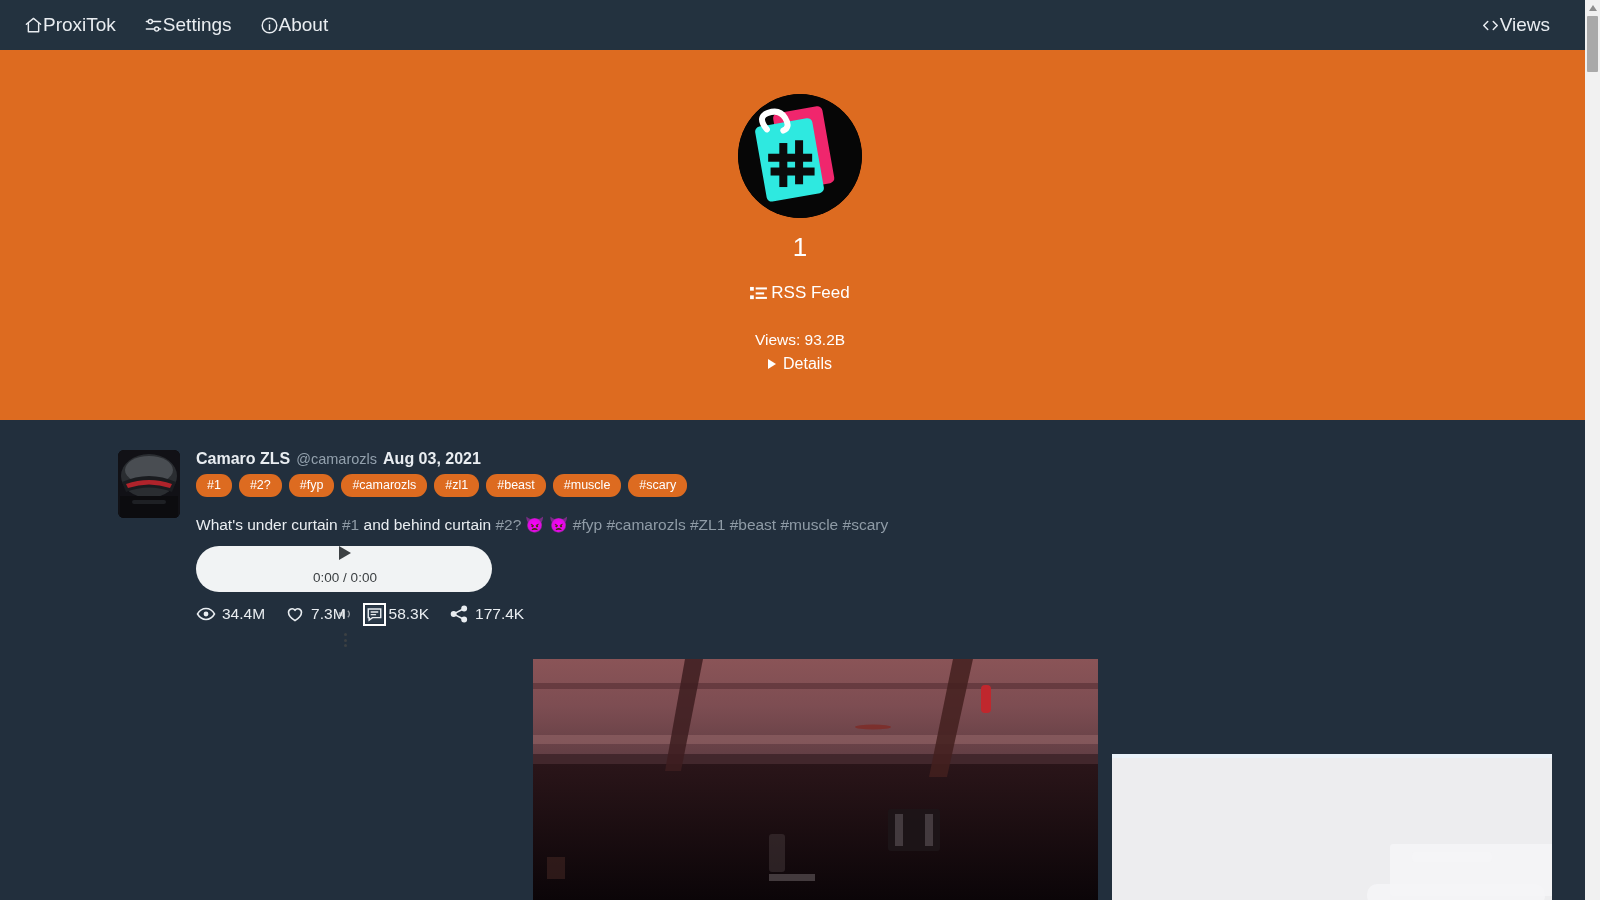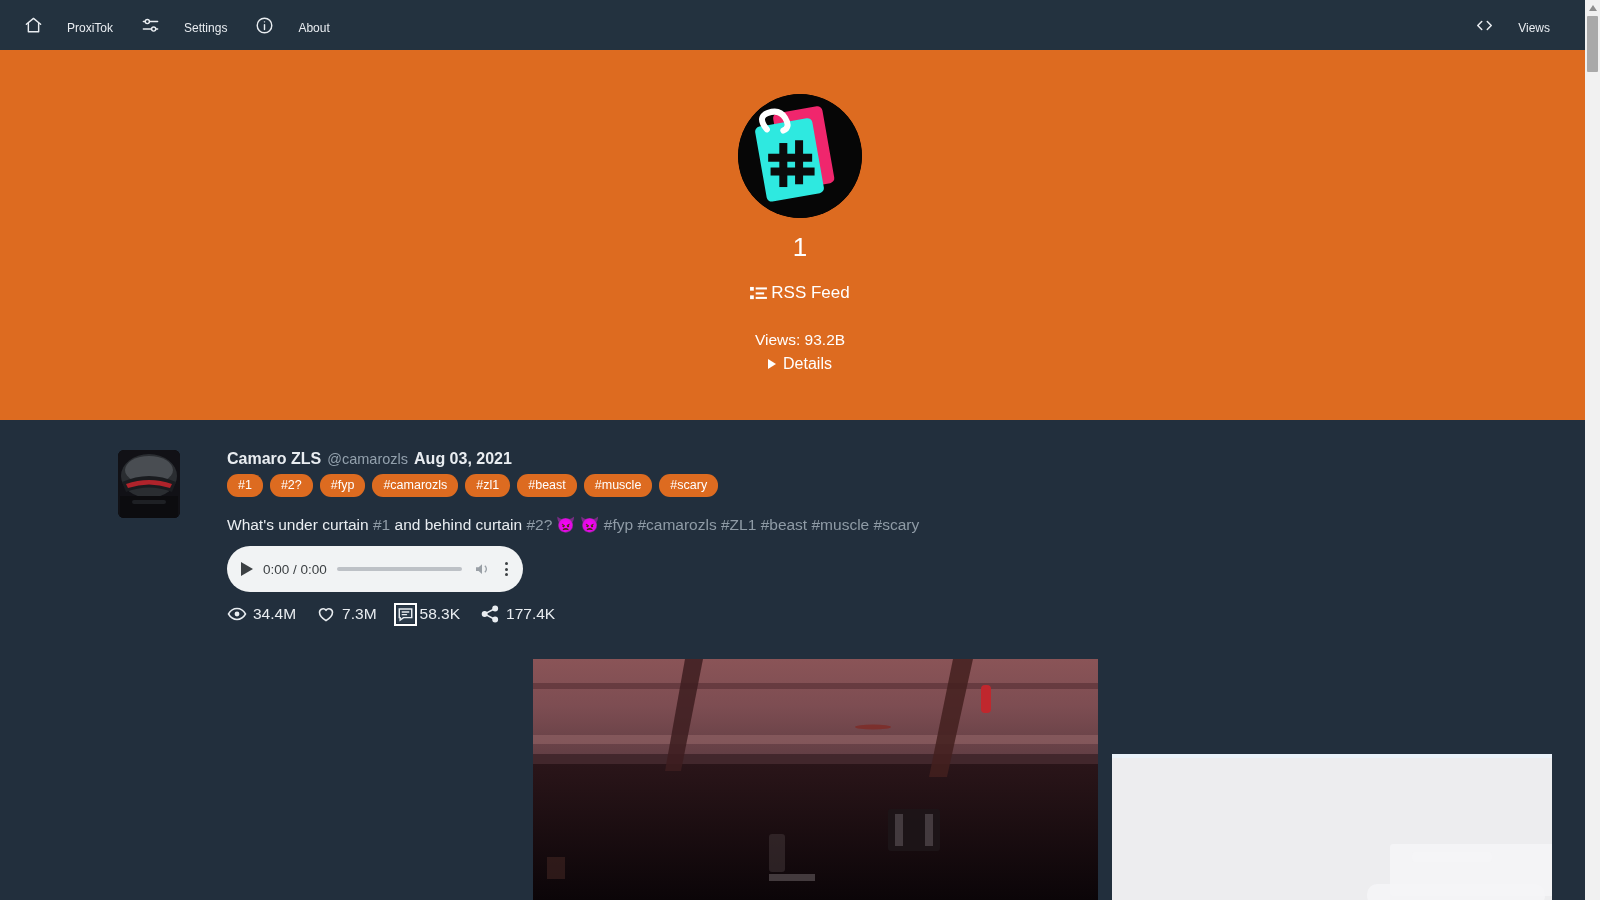--- a/index.html
+++ b/index.html
@@ -16,23 +16,23 @@
     height: 50px;
     background: #23323f;
     display: flex;
     align-items: center;
     padding: 0 14px 0 10px;
     position: relative;
     z-index: 30;
   }
   .nav-left { display: flex; align-items: center; gap: 0px; }
   .nav-item {
-    display: flex; align-items: flex-end; gap: 24px;
+    display: flex; align-items: center; gap: 0;
     color: #e9edf1;
-    font-size: 12px;
+    font-size: 19px;
     padding: 6px 14px;
     cursor: pointer;
     text-decoration: none;
     white-space: nowrap;
   }
   .nav-right { margin-left: auto; display: flex; align-items: center; padding-right: 22px; }
   .nav-icon { display: inline-flex; align-items: center; justify-content: center; }
   .nav-icon svg { display: block; }
 
   
@@ -117,21 +117,21 @@
   .feed { padding: 30px 0 0 0; position: relative; }
   .post { display: flex; padding: 0 0 0 118px; position: relative; }
   .post-avatar {
     position: absolute;
     left: 118px; top: 0;
     width: 62px; height: 68px;
     border-radius: 6px;
     overflow: hidden;
     background: #0a0a0c;
   }
-  .post-body { margin-left: 109px; width: 1000px; }
+  .post-body { margin-left: 78px; width: 1000px; }
 
   .post-meta { display: flex; align-items: baseline; gap: 6px; flex-wrap: wrap; }
   .author-name { color: #e9edf1; font-weight: bold; font-size: 16px; }
   .author-handle { color: #93a1ad; font-size: 14.5px; }
   .post-date { color: #e9edf1; font-weight: bold; font-size: 16px; }
 
   .tag-pills { display: flex; gap: 7px; margin-top: 6px; flex-wrap: wrap; }
   .pill {
     background: #dd6b20;
     color: #ffffff;
@@ -152,20 +152,21 @@
   .post-text .muted { color: #8f9ba6; }
 
   .audio-wrap { margin-top: 10px; }
   .audio-player {
     width: 296px; height: 46px;
     background: #f1f3f4;
     border-radius: 23px;
     display: flex; align-items: center;
     padding: 0 12px 0 14px;
     gap: 10px;
+    flex-direction: column;
   }
   .ap-play {
     width: 0; height: 0;
     border-top: 7px solid transparent;
     border-bottom: 7px solid transparent;
     border-left: 12px solid #3c4043;
     cursor: pointer;
     flex: 0 0 auto;
   }
   .ap-time {

